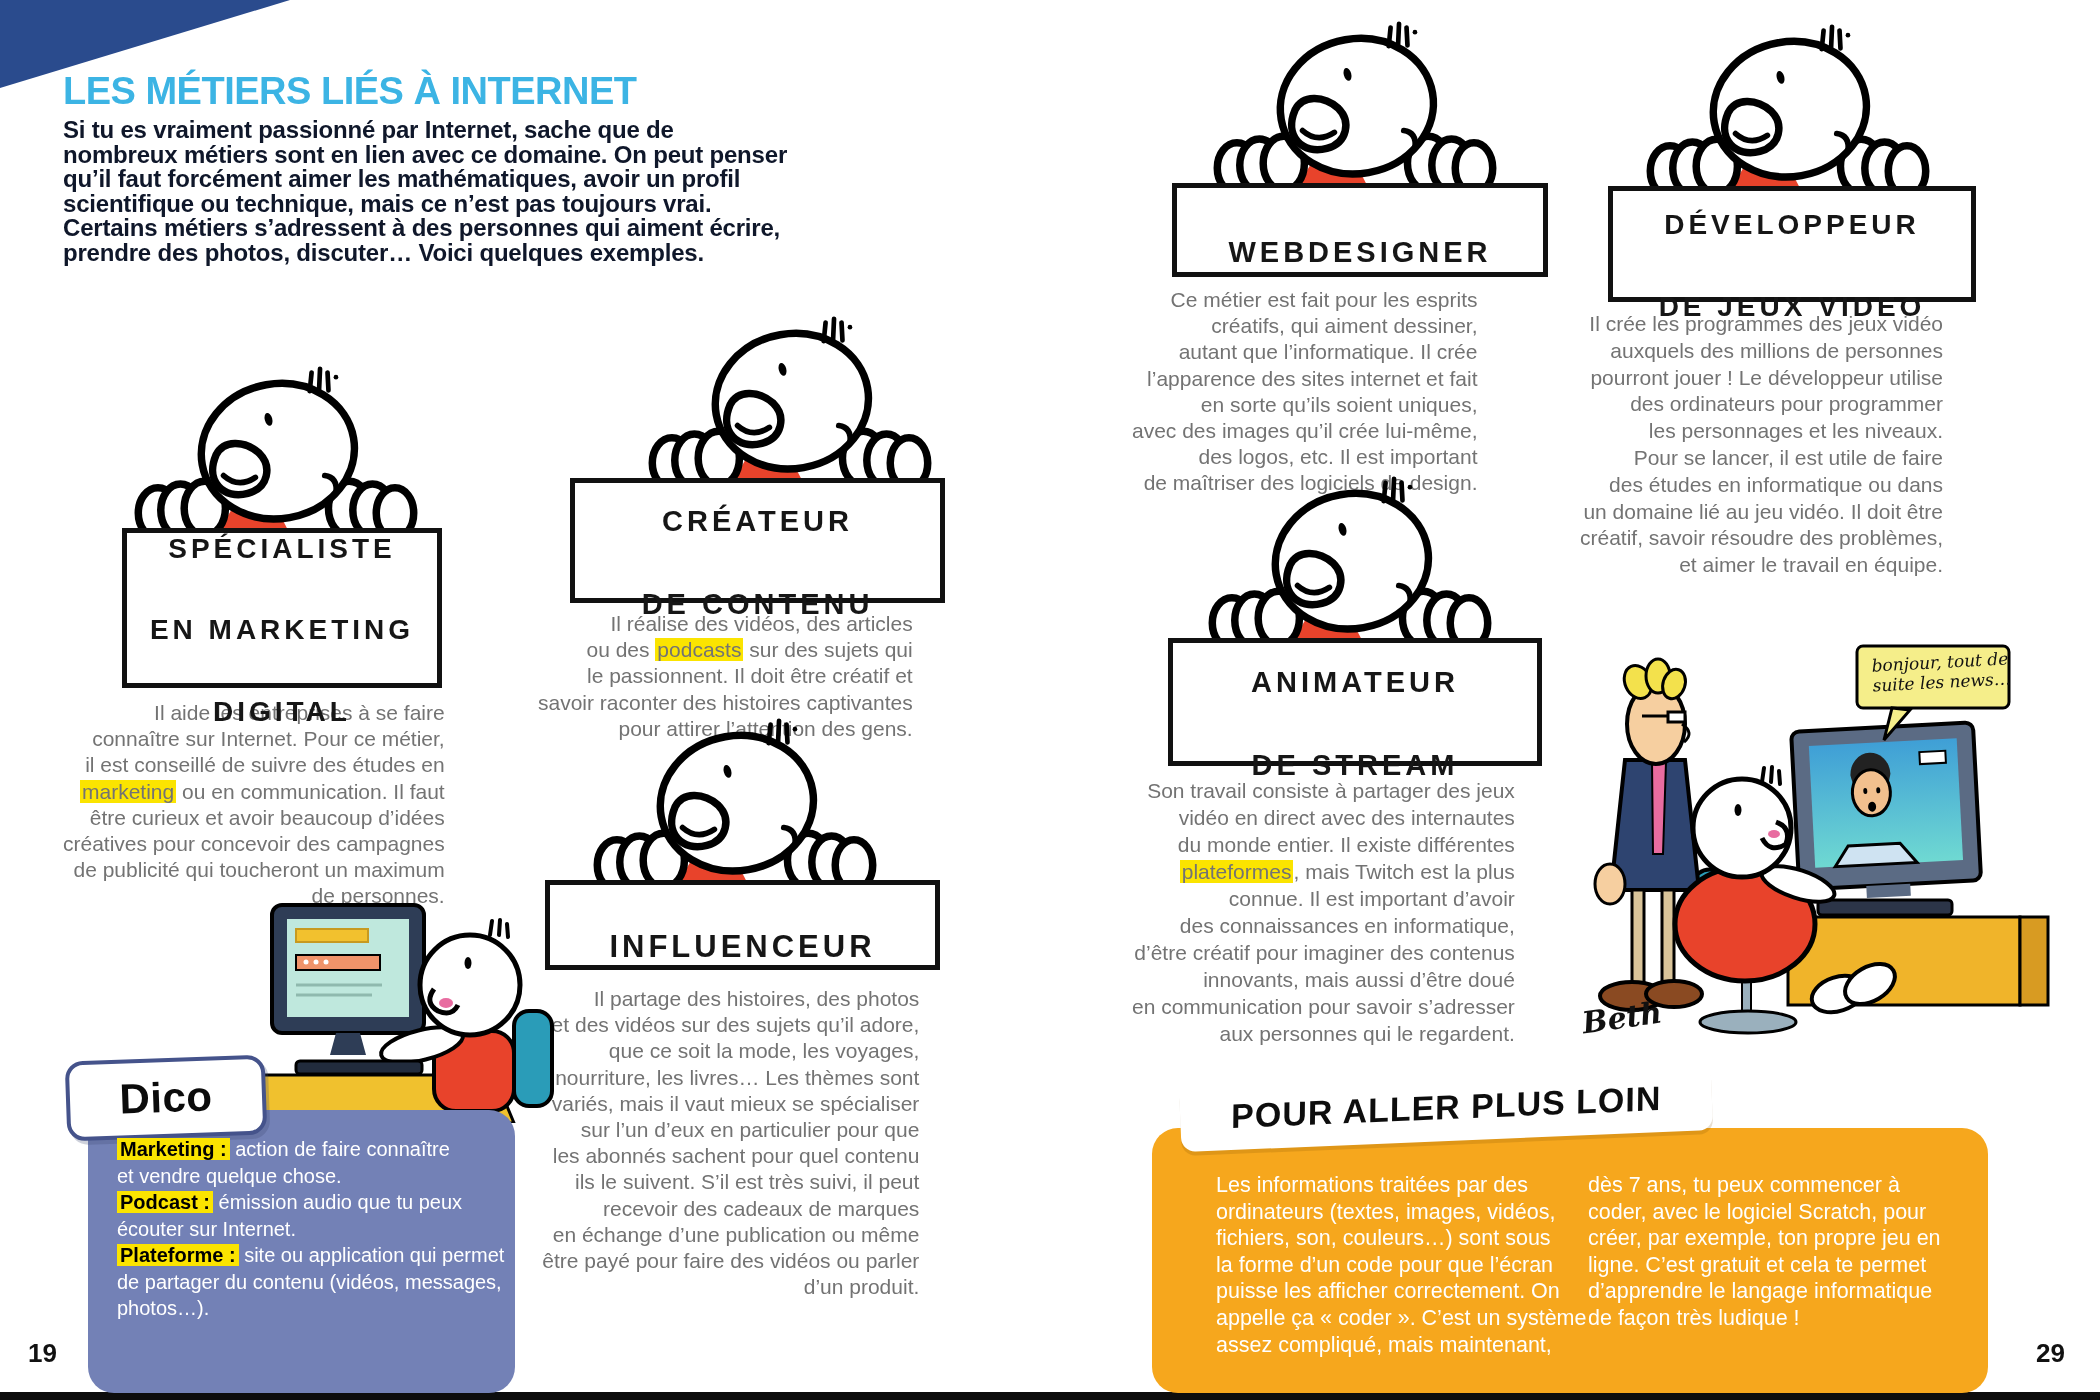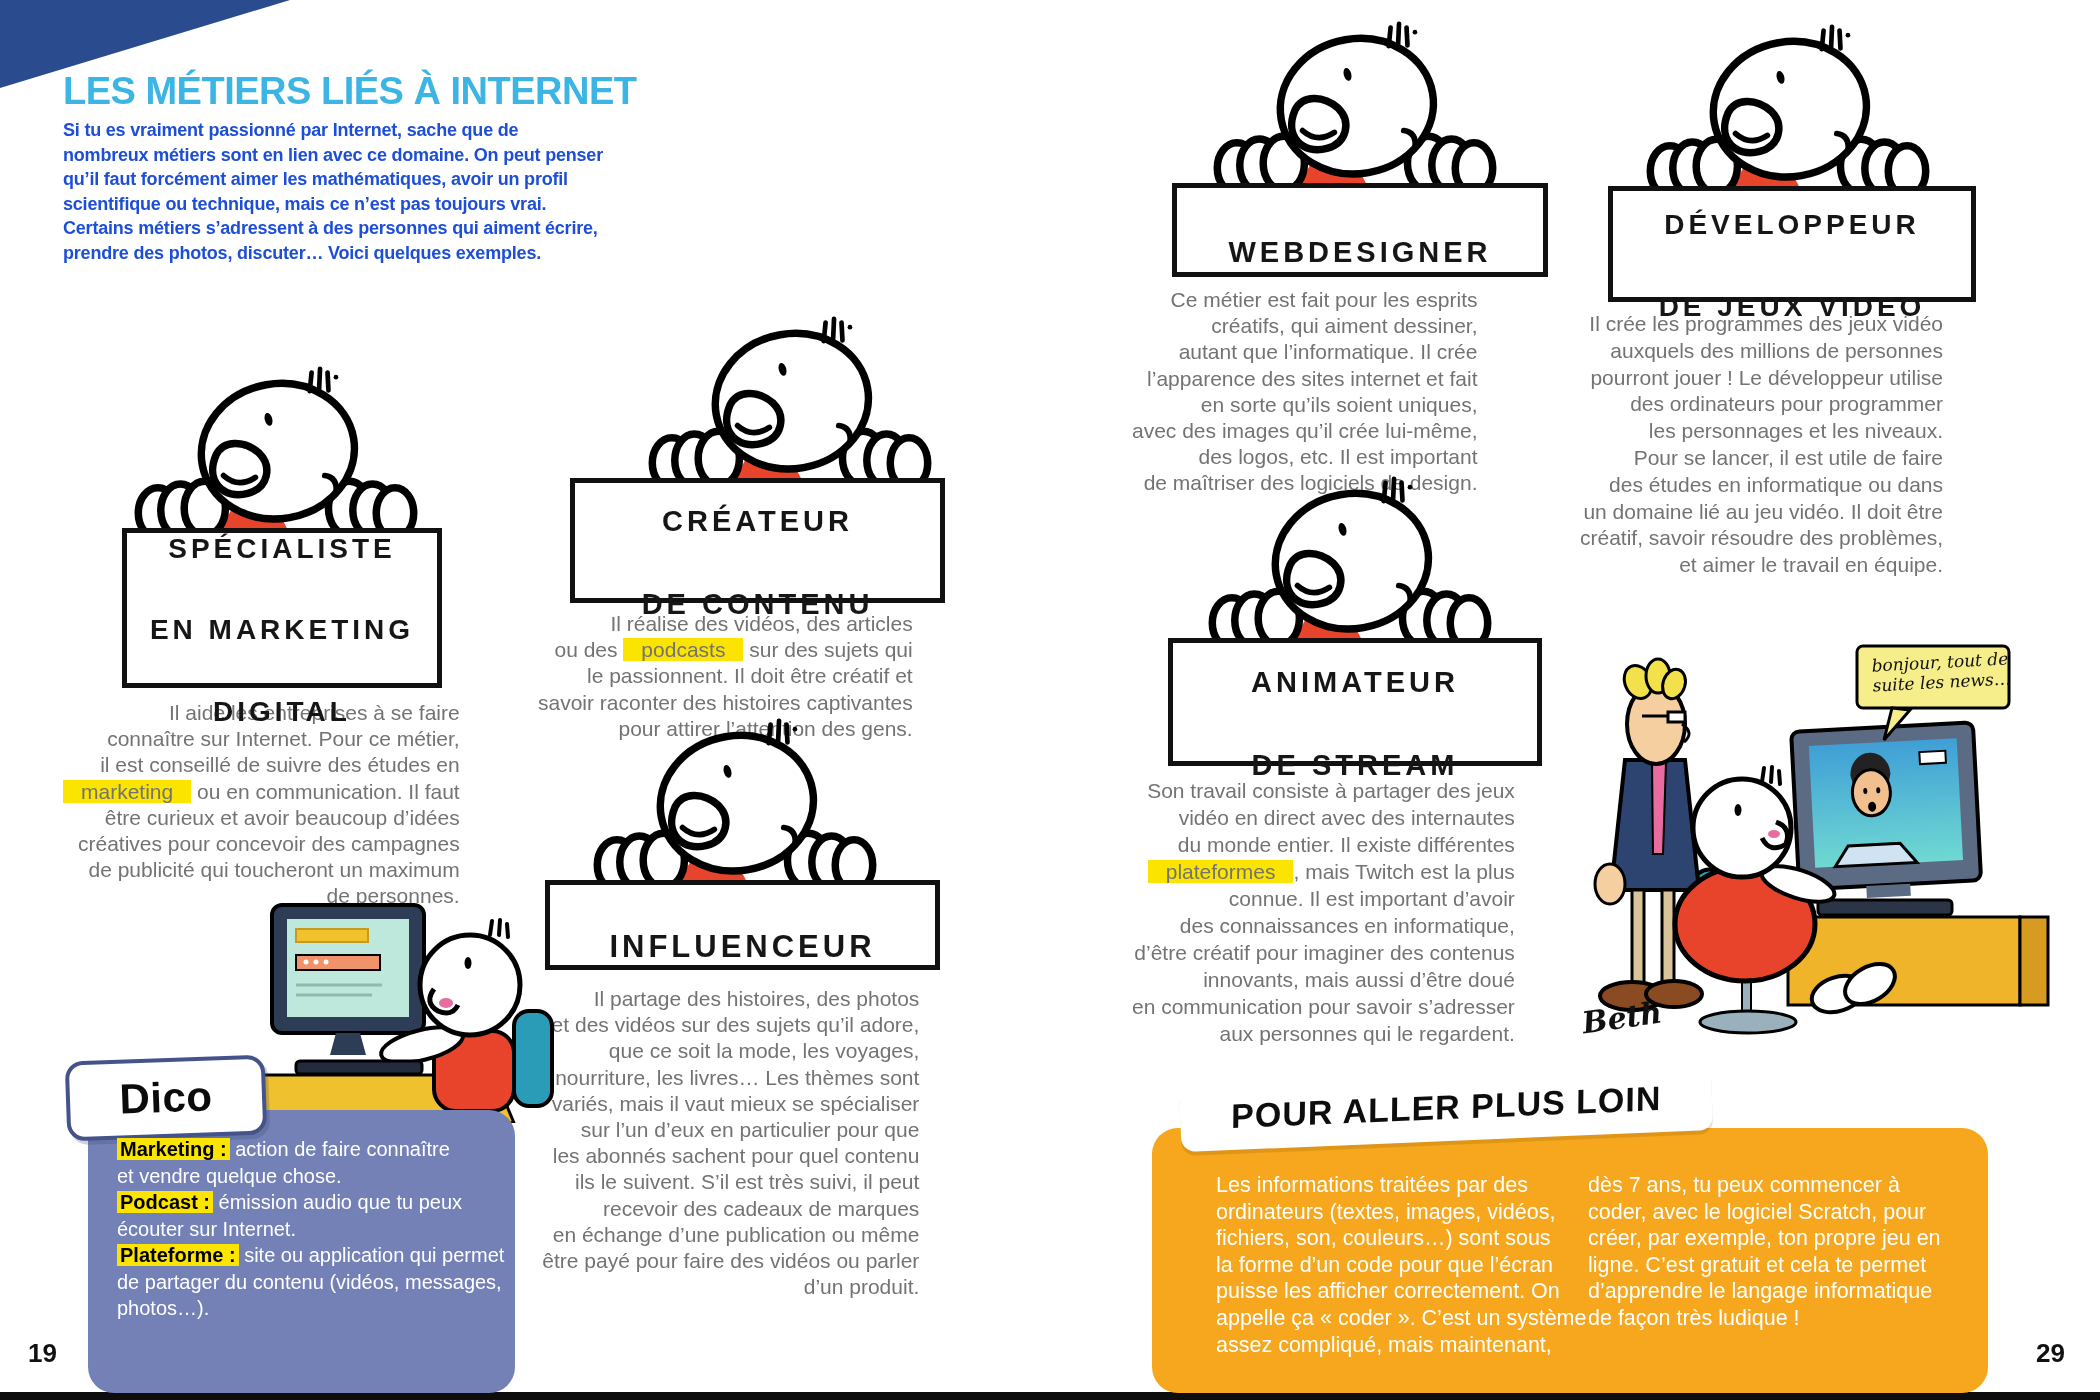--- a/index.html
+++ b/index.html
@@ -2,30 +2,30 @@
 <html><head>
 <meta charset="utf-8">
 <style>
   html,body{margin:0;padding:0;background:#777;}
   #page{position:relative;width:2100px;height:1400px;background:#ffffff;overflow:hidden;
         font-family:"Liberation Sans", sans-serif;color:#191919;}
   .abs{position:absolute;}
   .ln{white-space:pre;}
   
   .headline{font-size:38px;font-weight:800;color:#3cb4e4;letter-spacing:-0.5px;}
-  .intro{font-size:18px;line-height:24.5px;font-weight:700;color:#1d4ed8;letter-spacing:-0.2px;}
+  .intro{font-size:24px;line-height:24.5px;font-weight:700;color:#0f172a;letter-spacing:-0.2px;}
   
   .sign{background:#fff;border:5px solid #111;display:flex;flex-direction:column;
         align-items:center;justify-content:center;text-align:center;z-index:2;
         font-weight:700;color:#161616;letter-spacing:4px;}
   .sign .ln{line-height:1.34;margin-top:44px;}
   .mascot{z-index:1;}
   
   .para{font-size:21px;line-height:26.2px;color:#737373;text-align:right;}
-  .hl{background:#fbe400;padding:0 18px;}
+  .hl{background:#fbe400;padding:0 2px;}
   .dt{background:#fbe400;color:#000;font-weight:700;padding:0 3px;}
   
   .dico-box{background:#7381b6;border-radius:26px;z-index:3;}
   .dico-label{background:#fff;border:4px solid #45538b;border-radius:18px;z-index:4;
               display:flex;align-items:center;justify-content:center;transform:rotate(-2deg);
               box-shadow:3px 4px 0 rgba(60,70,110,0.25);}
   .dico-label span{font-size:42px;font-weight:800;color:#0b0b0b;letter-spacing:0.5px;}
   .dico-text{font-size:20px;line-height:26.5px;color:#ffffff;z-index:4;}
   
   .further-box{background:#f6a71d;border-radius:26px;z-index:2;}

